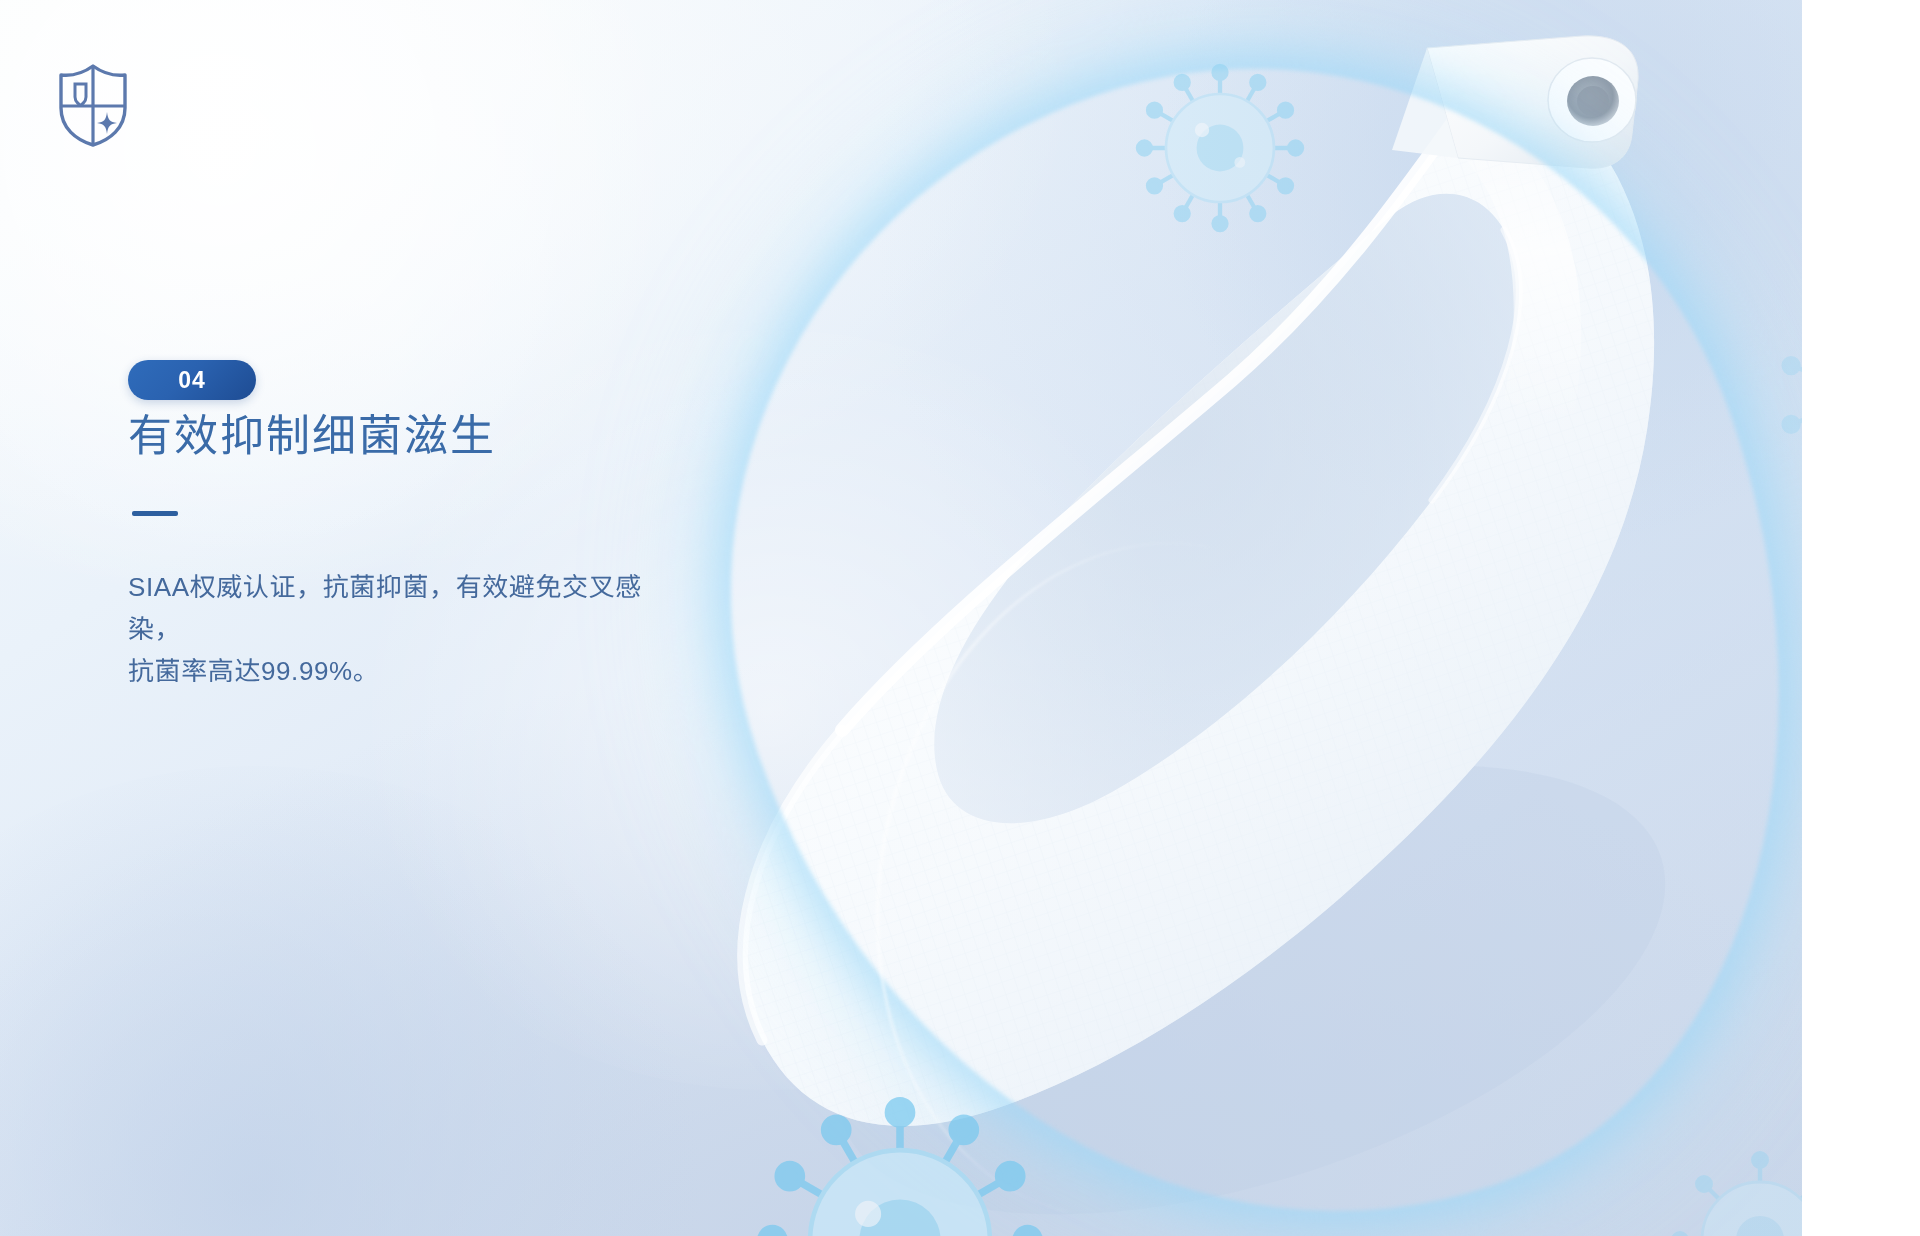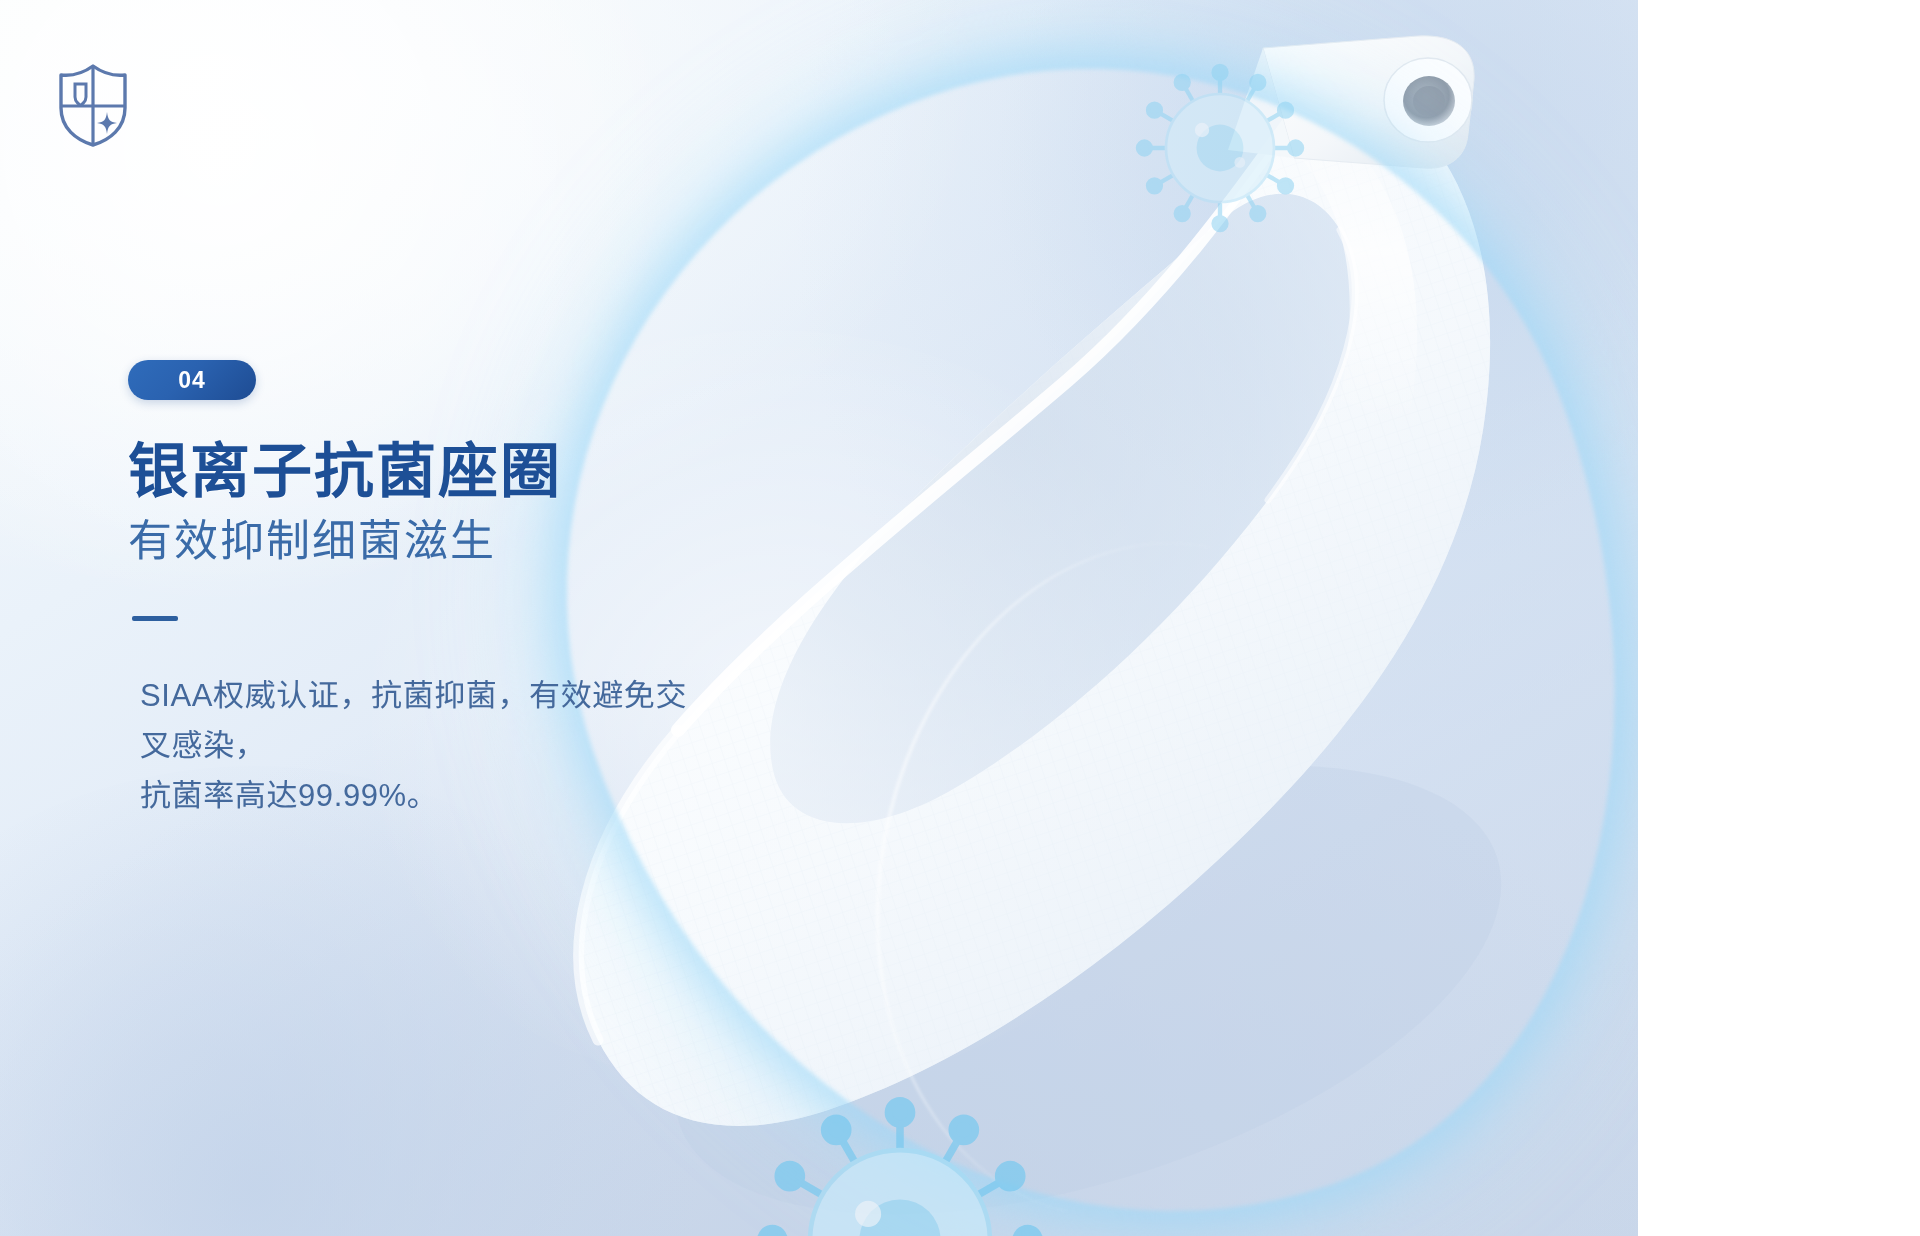--- a/index.html
+++ b/index.html
@@ -7,21 +7,21 @@
     margin: 0;
     padding: 0;
     background: #ffffff;
   }
   body {
     font-family: "Liberation Sans", "DejaVu Sans", sans-serif;
   }
 
   .slide {
     position: relative;
-    width: 1638px;
+    width: 1802px;
     height: 1236px;
     overflow: hidden;
     background:
       radial-gradient(ellipse 80% 70% at 12% 6%, #fdfefe 0%, rgba(253,254,254,0) 60%),
       radial-gradient(ellipse 70% 90% at 92% 18%, #cfdef0 0%, rgba(207,222,240,0) 62%),
       radial-gradient(ellipse 90% 80% at 50% 105%, #c6d4e8 0%, rgba(198,212,232,0) 65%),
       linear-gradient(148deg, #f7fafd 0%, #eaf2fa 28%, #dfe9f6 52%, #d3dff0 74%, #c9d7ea 100%);
   }
 
   
@@ -105,22 +105,22 @@
 
   .divider {
     width: 46px;
     height: 5px;
     background: #2d5f9f;
     border-radius: 2px;
     margin: 48px 0 0 4px;
   }
 
   .body-text {
-    margin: 50px 0 0 12px;
-    font-size: 31px;
+    margin: 50px 0 0 0;
+    font-size: 26px;
     line-height: 1.62;
     color: #44699c;
     letter-spacing: 0.6px;
     max-width: 560px;
   }
 
   .footnote {
     position: absolute;
     left: 120px;
     top: 955px;
@@ -445,21 +445,20 @@
       <line x1="37" y1="5" x2="37" y2="82" stroke="#5c79ad" stroke-width="3.2"></line>
       <line x1="6" y1="44" x2="68" y2="44" stroke="#5c79ad" stroke-width="3.2"></line>
       <path d="M19 22 L 30 22 L 30 35 C 30 40, 25 43, 24.5 43 C 24 43, 19 40, 19 35 Z" fill="none" stroke="#5c79ad" stroke-width="3"></path>
       <path d="M51 50 C 52 58, 54 60, 61 61 C 54 62, 52 64, 51 72 C 50 64, 48 62, 41 61 C 48 60, 50 58, 51 50 Z" fill="#5c79ad"></path>
     </svg>
   </div>
 
   <div class="content">
     <div class="badge">04</div>
 
-    <h1 class="headline">银离子抗菌座圈</h1>
 
     <h2 class="subhead">有效抑制细菌滋生</h2>
 
     <div class="divider"></div>
 
     <p class="body-text">
       <span>SIAA权威认证，抗菌抑菌，有效避免交叉感染，</span><br>
       <span>抗菌率高达99.99%。</span>
     </p>
   </div>

